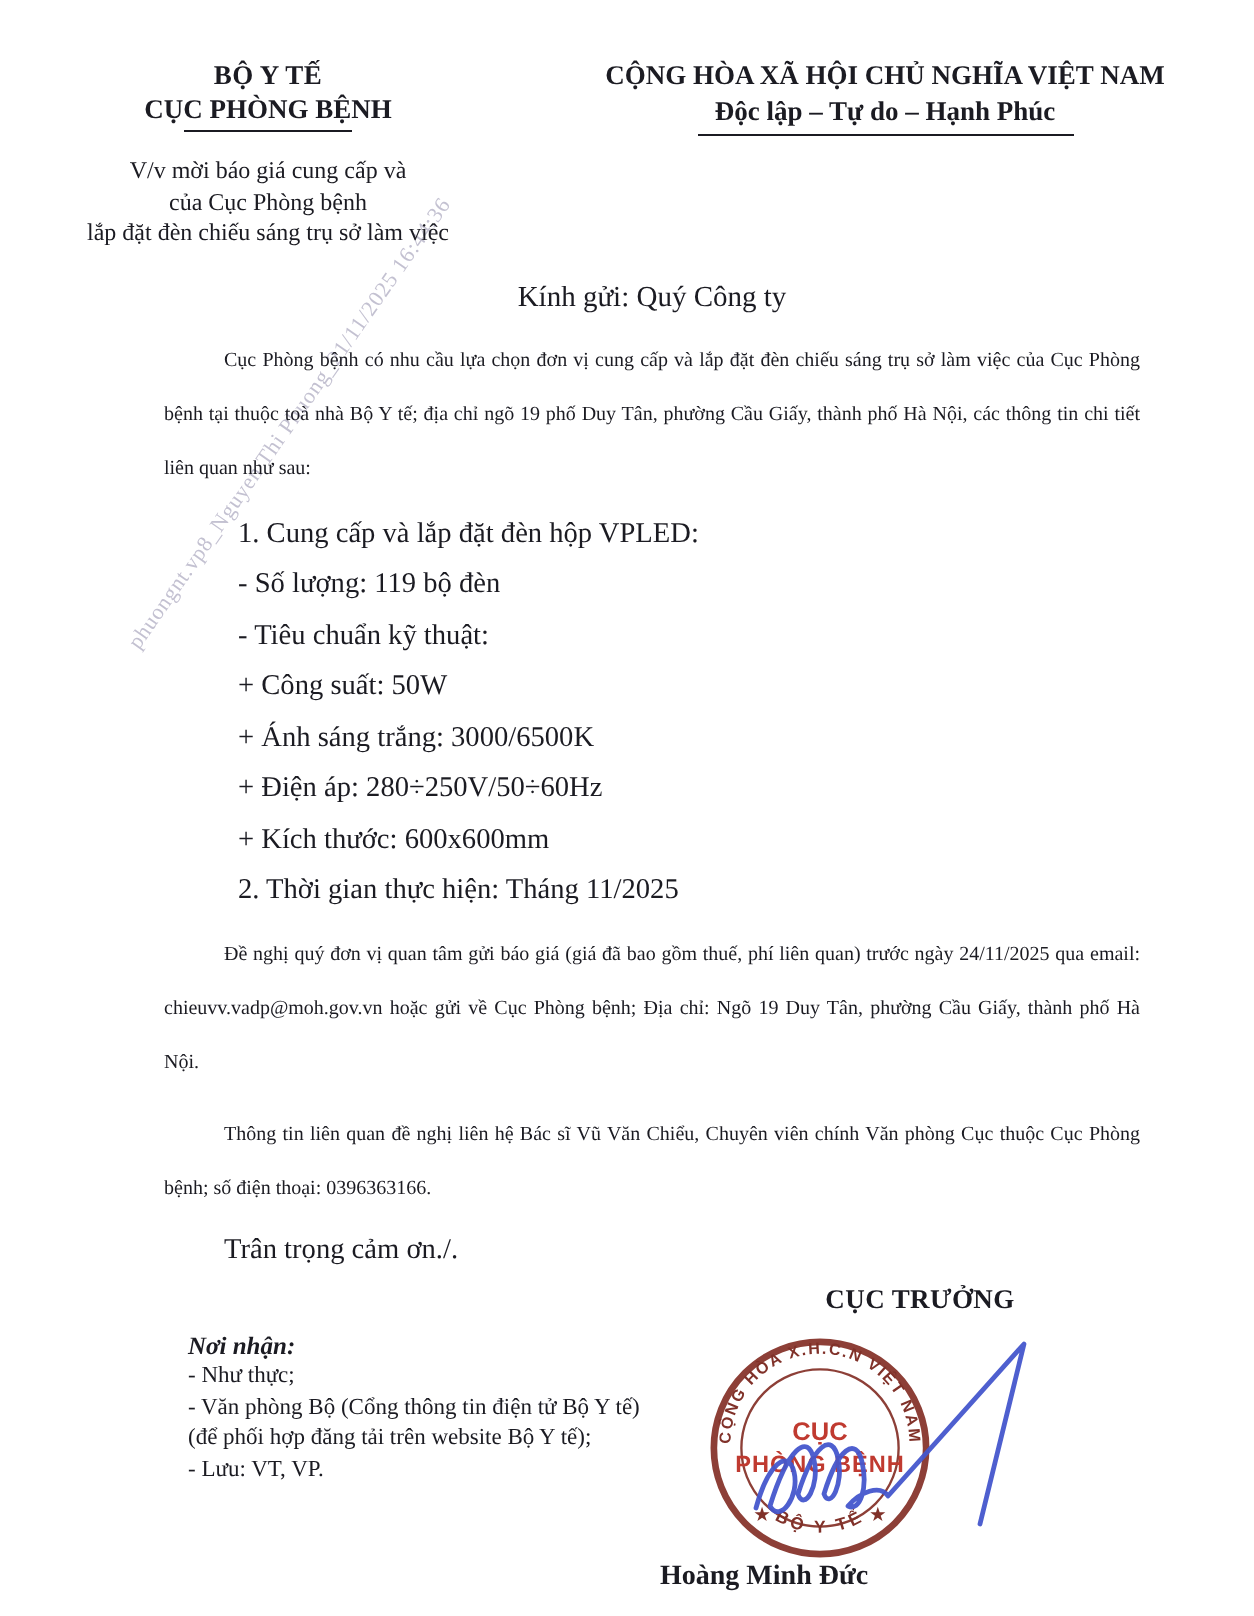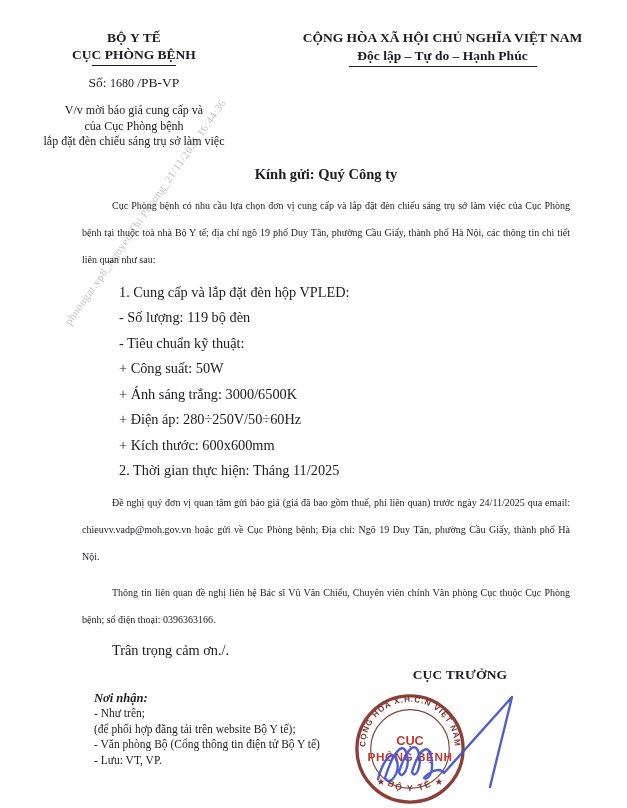--- a/index.html
+++ b/index.html
@@ -25,21 +25,21 @@
   .doc-number { font-size:13.5px; margin-top:9px; }
   .doc-number .num { font-size:12px; }
   .subject { font-size:12px; line-height:15.5px; margin-top:12px; }
   .nat-title { font-weight:bold; font-size:13.5px; }
   .nat-motto { font-weight:bold; font-size:13.5px; margin-top:2px; display:inline-block; }
   .motto-underline { width:188px; height:0; border-bottom:1.4px solid #1b1b22; margin:2px auto 0; }
   .date-line { font-style:italic; font-size:14px; margin-top:12px; }
   .date-line .num { font-style:normal; font-size:11.5px; }
   
   .body-col { margin:0 57px 0 82px; width:488px; }
-  .salutation { text-align:center; font-size:14.5px; margin-top:16px;font-weight:bold; }
+  .salutation { text-align:center; font-size:14.5px; margin-top:16px; }
   .para { font-size:10px; line-height:27px; text-align:justify; text-indent:30px; margin-top:9px; }
   .list { margin-top:10px; }
   .list-line { font-size:14.3px; line-height:19px; padding-left:37px; margin-bottom:6.5px; }
   .closing { font-size:14.3px; text-indent:30px; margin-top:9px; }
   
   .footer { position:relative; height:190px; margin-top:8px; }
   .recipients { position:absolute; left:94px; top:24px; width:270px; }
   .recipients-label { font-weight:bold; font-style:italic; font-size:12.5px; }
   .recipients-item { font-size:11.5px; line-height:15.5px; }
   .director-title { position:absolute; left:330px; top:0; width:260px; text-align:center;
@@ -56,25 +56,20 @@
 
   <div class="watermark">phuongnt.vp8_Nguyen Thi Phuong_21/11/2025 16:44:36</div>
 
   <div class="content">
 
     <div class="header">
       <div class="hdr-left">
         <div class="org-parent">BỘ Y TẾ</div>
         <div class="org-name">CỤC PHÒNG BỆNH</div>
         <div class="org-underline"></div>
-        <div class="doc-number">
-          <span>Số:</span>
-          <span class="num">1680</span>
-          <span>/PB-VP</span>
-        </div>
         <div class="subject">
           <div>V/v mời báo giá cung cấp và</div>
           <div>của Cục Phòng bệnh</div>
           <div>lắp đặt đèn chiếu sáng trụ sở làm việc</div>
         </div>
       </div>
       <div class="hdr-right">
         <div class="nat-title">CỘNG HÒA XÃ HỘI CHỦ NGHĨA VIỆT NAM</div>
         <div class="nat-motto">Độc lập – Tự do – Hạnh Phúc</div>
         <div class="motto-underline"></div>
@@ -97,23 +92,23 @@
       </div>
 
       <div class="para">Đề nghị quý đơn vị quan tâm gửi báo giá (giá đã bao gồm thuế, phí liên quan) trước ngày 24/11/2025 qua email: chieuvv.vadp@moh.gov.vn hoặc gửi về Cục Phòng bệnh; Địa chỉ: Ngõ 19 Duy Tân, phường Cầu Giấy, thành phố Hà Nội.</div>
       <div class="para">Thông tin liên quan đề nghị liên hệ Bác sĩ Vũ Văn Chiểu, Chuyên viên chính Văn phòng Cục thuộc Cục Phòng bệnh; số điện thoại: 0396363166.</div>
       <div class="closing">Trân trọng cảm ơn./.</div>
     </div>
 
     <div class="footer">
       <div class="recipients">
         <div class="recipients-label">Nơi nhận:</div>
-        <div class="recipients-item">- Như trên;</div>
+        <div class="recipients-item">- Như thực;</div>
+        <div class="recipients-item">- Văn phòng Bộ (Cổng thông tin điện tử Bộ Y tế)</div>
         <div class="recipients-item">(để phối hợp đăng tải trên website Bộ Y tế);</div>
-        <div class="recipients-item">- Văn phòng Bộ (Cổng thông tin điện tử Bộ Y tế)</div>
         <div class="recipients-item">- Lưu: VT, VP.</div>
       </div>
 
       <div class="director-title">CỤC TRƯỞNG</div>
 
       <svg class="stamp" viewBox="0 0 116 116">
         <defs>
           <path id="arcTop" d="M 13.5,65 A 45.5,45.5 0 1 1 102.5,65"></path>
           <path id="arcBottom" d="M 17,73 A 44,44 0 0 0 99,73"></path>
         </defs>

